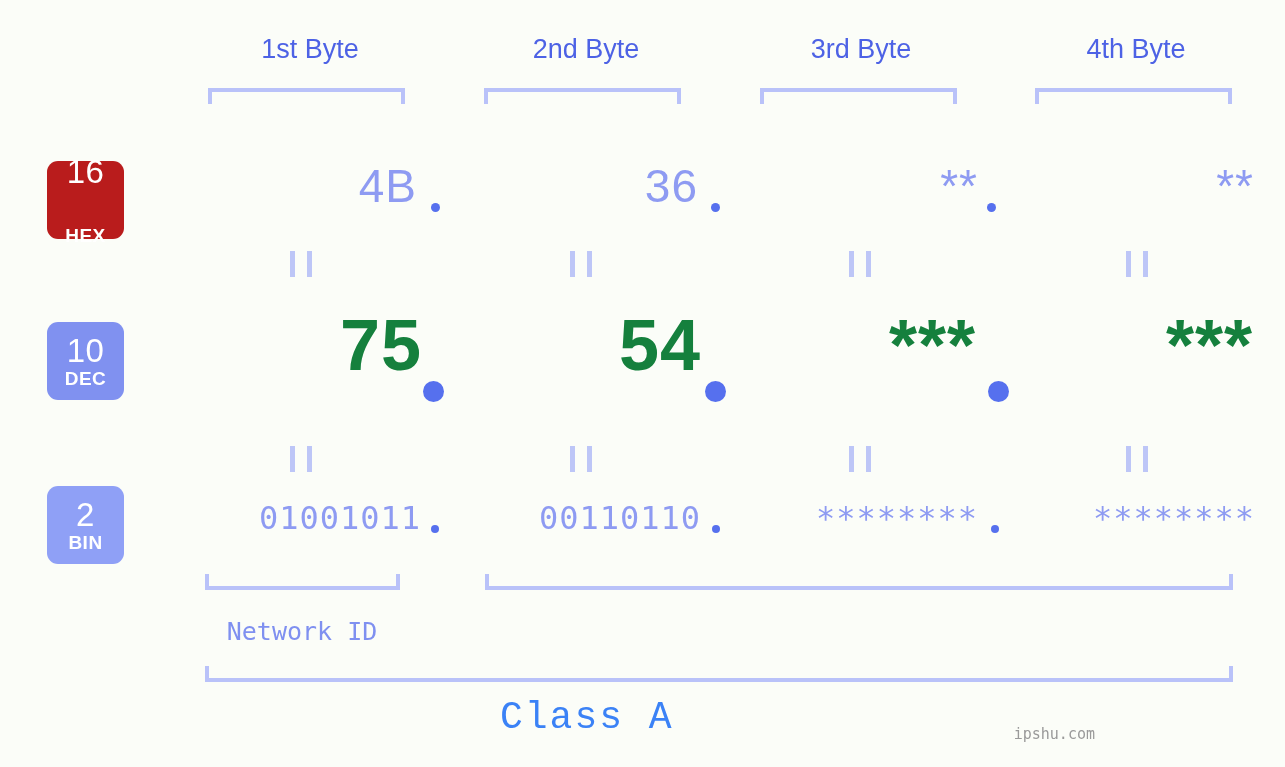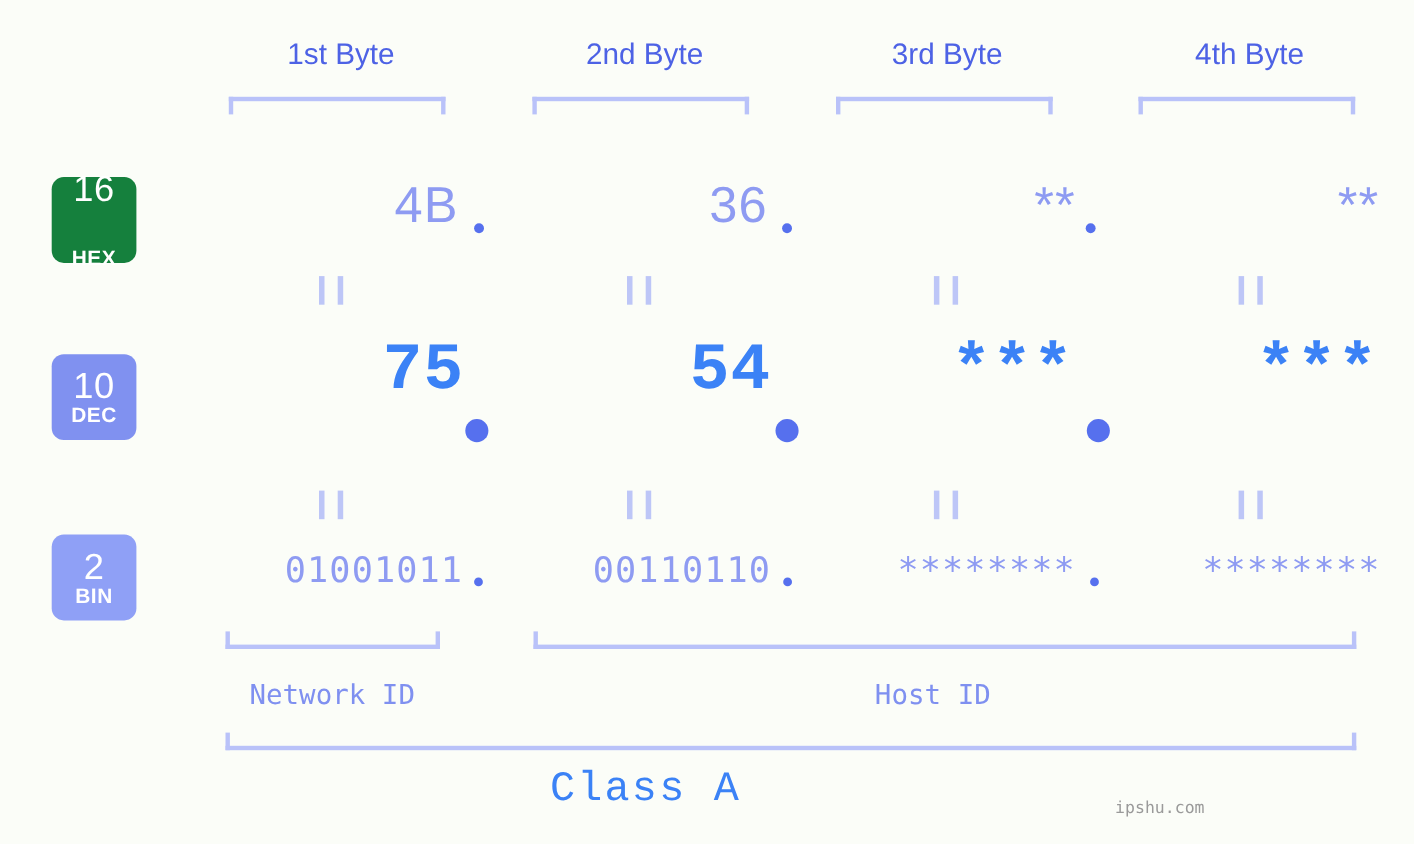--- a/index.html
+++ b/index.html
@@ -64,45 +64,45 @@
     font-size: 33px;
     font-weight: 400;
     letter-spacing: 0.5px;
     margin-bottom: 2px;
   }
   .badge .name {
     font-size: 19px;
     font-weight: 700;
     letter-spacing: 0.5px;
   }
-  #badge-hex { top: 157px; background: #15803d; gap: 36px; }
+  #badge-hex { top: 157px; background: #b91c1c; gap: 36px; }
   #badge-dec { top: 318px; background: #8091f0; }
   #badge-bin { top: 482px; background: #8fa0f6; }
 
   
   .cell {
     position: absolute;
     width: 240px;
     text-align: right;
     white-space: nowrap;
   }
 
   .hex-row .cell {
     top: 155px;
     font-size: 46px;
     color: #8e9bf2;
     font-family: "Liberation Sans", sans-serif;
     letter-spacing: 1px;
   }
   .dec-row .cell {
     top: 300px;
-    font-size: 60px;
+    font-size: 72px;
     font-weight: bold;
-    color: #3b82f6;
-    font-family: Liberation Mono, monospace;
+    color: #15803d;
+    font-family: Liberation Sans, sans-serif;
     letter-spacing: 1px;
   }
   .bin-row .cell {
     top: 495px;
     font-size: 32px;
     color: #8e9bf2;
     font-family: "DejaVu Sans Mono", monospace;
     letter-spacing: 1px;
   }
 
@@ -264,20 +264,19 @@
     <div class="cell" style="left:1015px;">********</div>
     <div class="dot dot-bin" style="left:431px;"></div>
     <div class="dot dot-bin" style="left:712px;"></div>
     <div class="dot dot-bin" style="left:991px;"></div>
   </div>
 
   <div class="bot-bracket" style="left:205px; width:195px; top:570px;"></div>
   <div class="bot-bracket" style="left:485px; width:748px; top:570px;"></div>
 
   <div class="id-label" style="left:182px; top:613px; width:240px;">Network ID</div>
-  <div class="id-label" style="left:728px; top:613px; width:240px;">Host ID</div>
 
   <div class="bot-bracket" style="left:205px; width:1028px; top:662px;"></div>
   <div class="class-label" style="left:500px; top:692px; width:460px;">Class A</div>
 
   <div class="watermark">ipshu.com</div>
 
 </div>
 
 </body></html>

